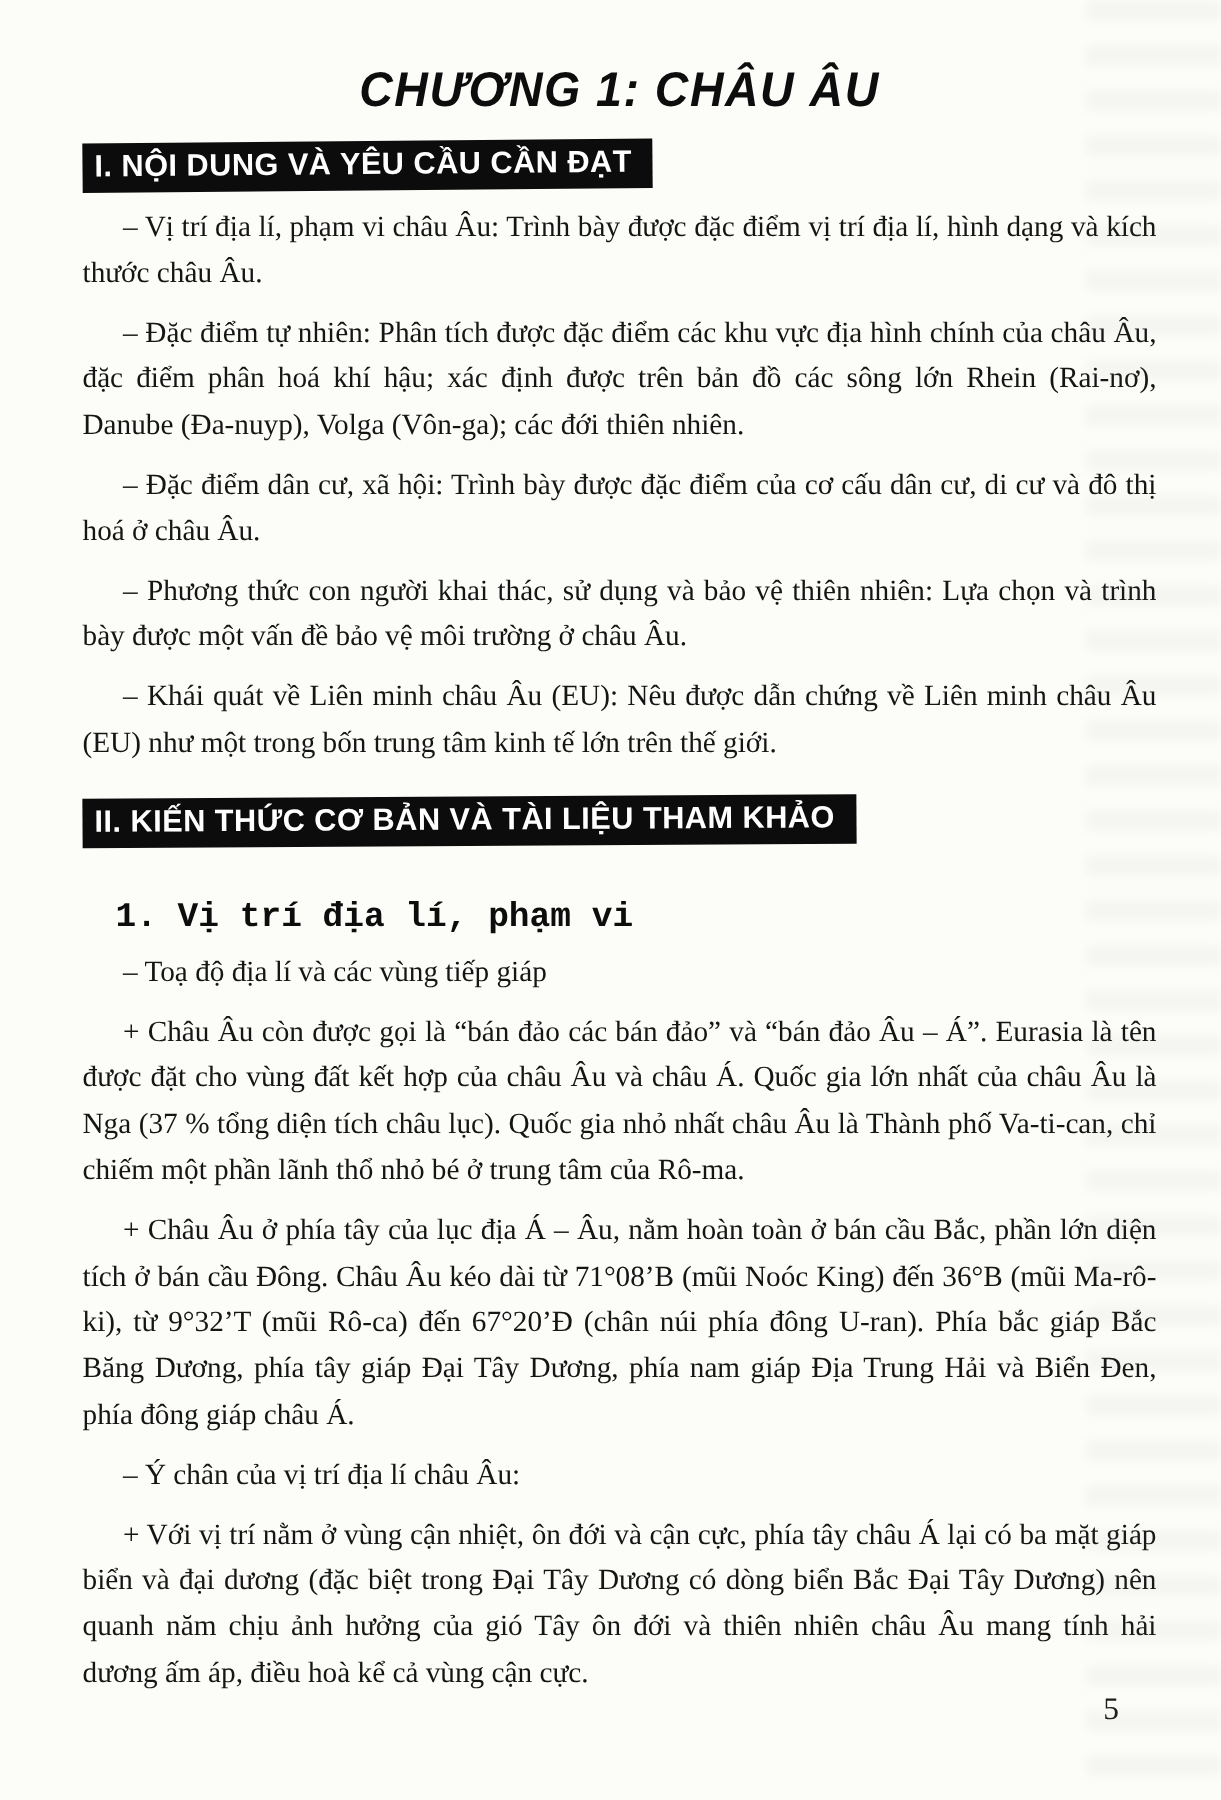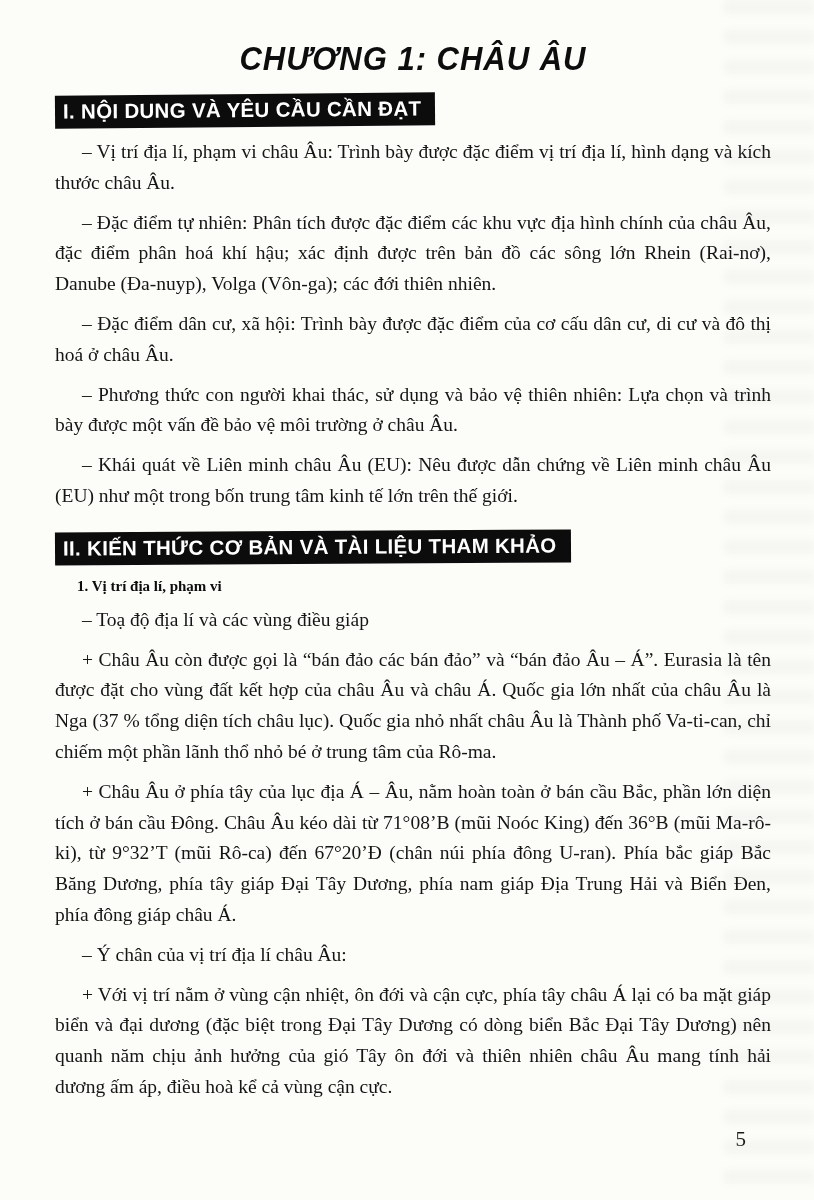--- a/index.html
+++ b/index.html
@@ -64,24 +64,24 @@
   }
   .para {
     font-size: 19.5px;
     line-height: 1.58;
     text-align: justify;
     text-indent: 27px;
     margin-bottom: 9px;
     color: #151515;
   }
   .subheading {
-    font-family: Liberation Serif, serif;
+    font-family: Liberation Mono, monospace;
     font-weight: 700;
-    font-size: 15px;
-    margin: 4px 0 10px 22px;
+    font-size: 23px;
+    margin: 24px 0 10px 22px;
     color: #0d0d0d;
   }
   .page-number {
     position: absolute;
     right: 68px;
     bottom: 48px;
     font-family: "Liberation Serif", serif;
     font-size: 21px;
     color: #1a1a1a;
   }
@@ -99,21 +99,21 @@
     <p class="para">– Vị trí địa lí, phạm vi châu Âu: Trình bày được đặc điểm vị trí địa lí, hình dạng và kích thước châu Âu.</p>
     <p class="para">– Đặc điểm tự nhiên: Phân tích được đặc điểm các khu vực địa hình chính của châu Âu, đặc điểm phân hoá khí hậu; xác định được trên bản đồ các sông lớn Rhein (Rai-nơ), Danube (Đa-nuyp), Volga (Vôn-ga); các đới thiên nhiên.</p>
     <p class="para">– Đặc điểm dân cư, xã hội: Trình bày được đặc điểm của cơ cấu dân cư, di cư và đô thị hoá ở châu Âu.</p>
     <p class="para">– Phương thức con người khai thác, sử dụng và bảo vệ thiên nhiên: Lựa chọn và trình bày được một vấn đề bảo vệ môi trường ở châu Âu.</p>
     <p class="para">– Khái quát về Liên minh châu Âu (EU): Nêu được dẫn chứng về Liên minh châu Âu (EU) như một trong bốn trung tâm kinh tế lớn trên thế giới.</p>
 
     <div class="bar second">II. KIẾN THỨC CƠ BẢN VÀ TÀI LIỆU THAM KHẢO</div>
 
     <div class="subheading">1. Vị trí địa lí, phạm vi</div>
 
-    <p class="para">– Toạ độ địa lí và các vùng điều giáp</p>
+    <p class="para">– Toạ độ địa lí và các vùng tiếp giáp</p>
     <p class="para">+ Châu Âu còn được gọi là “bán đảo các bán đảo” và “bán đảo Âu – Á”. Eurasia là tên được đặt cho vùng đất kết hợp của châu Âu và châu Á. Quốc gia lớn nhất của châu Âu là Nga (37 % tổng diện tích châu lục). Quốc gia nhỏ nhất châu Âu là Thành phố Va-ti-can, chỉ chiếm một phần lãnh thổ nhỏ bé ở trung tâm của Rô-ma.</p>
     <p class="para">+ Châu Âu ở phía tây của lục địa Á – Âu, nằm hoàn toàn ở bán cầu Bắc, phần lớn diện tích ở bán cầu Đông. Châu Âu kéo dài từ 71°08’B (mũi Noóc King) đến 36°B (mũi Ma-rô-ki), từ 9°32’T (mũi Rô-ca) đến 67°20’Đ (chân núi phía đông U-ran). Phía bắc giáp Bắc Băng Dương, phía tây giáp Đại Tây Dương, phía nam giáp Địa Trung Hải và Biển Đen, phía đông giáp châu Á.</p>
     <p class="para">– Ý chân của vị trí địa lí châu Âu:</p>
     <p class="para">+ Với vị trí nằm ở vùng cận nhiệt, ôn đới và cận cực, phía tây châu Á lại có ba mặt giáp biển và đại dương (đặc biệt trong Đại Tây Dương có dòng biển Bắc Đại Tây Dương) nên quanh năm chịu ảnh hưởng của gió Tây ôn đới và thiên nhiên châu Âu mang tính hải dương ấm áp, điều hoà kể cả vùng cận cực.</p>
 
   </div>
 
   <div class="page-number">5</div>
 </div>
 

